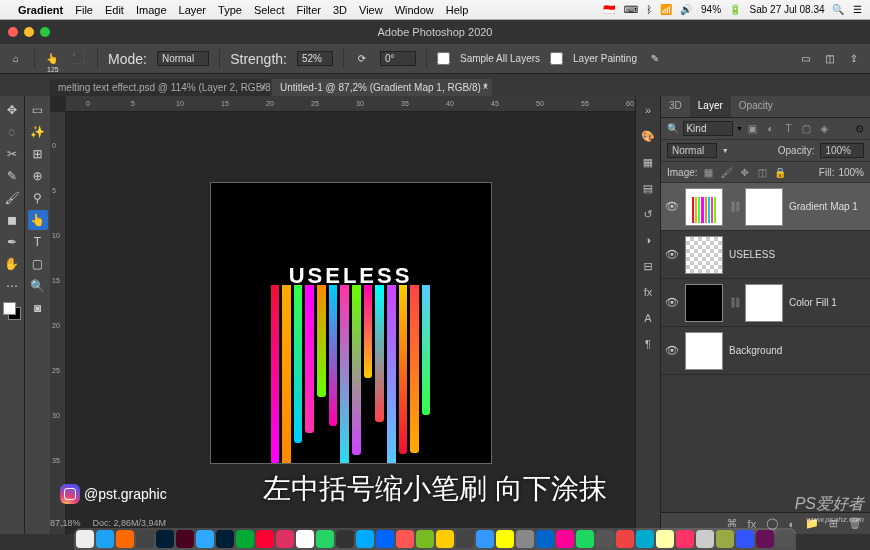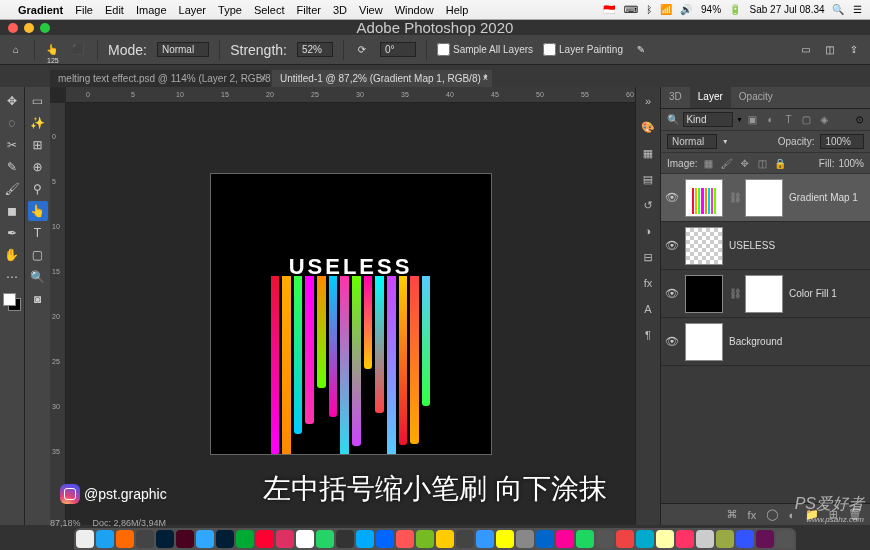--- a/index.html
+++ b/index.html
@@ -3,31 +3,31 @@
 <meta charset="utf-8">
 <style>
 *{margin:0;padding:0;box-sizing:border-box;font-family:-apple-system,BlinkMacSystemFont,"Helvetica Neue",Arial,sans-serif;user-select:none}
 body{background:#323232;width:870px;height:550px;overflow:hidden;position:relative}
 .menubar{height:20px;background:linear-gradient(#f6f6f6,#ececec);display:flex;align-items:center;padding:0 8px;font-size:11px;color:#000;border-bottom:1px solid #aaa}
 .menubar .apple{margin-right:10px;font-size:12px}
 .menubar .app-name{font-weight:600;margin-right:12px}
 .menubar .menu-item{margin-right:12px;cursor:default}
 .menubar .tray{margin-left:auto;display:flex;align-items:center;gap:8px;font-size:10px}
 .menubar .tray span{display:inline-flex;align-items:center}
-.titlebar{height:15px;background:#323232;display:flex;align-items:center;justify-content:center;color:#ccc;font-size:15px;position:relative}
+.titlebar{height:24px;background:#323232;display:flex;align-items:center;justify-content:center;color:#ccc;font-size:11px;position:relative}
 .traffic{position:absolute;left:8px;display:flex;gap:6px}
 .traffic span{width:10px;height:10px;border-radius:50%}
 .tl-close{background:#ff5f57}.tl-min{background:#febc2e}.tl-max{background:#28c840}
 .options{height:30px;background:#454545;display:flex;align-items:center;padding:0 8px;gap:10px;font-size:10px;color:#ddd;border-bottom:1px solid #222}
 .opt-ico{width:16px;height:16px;display:inline-flex;align-items:center;justify-content:center}
 .opt-sep{width:1px;height:20px;background:#333}
 .opt-label{font-size:14px}
 .opt-select{background:#3a3a3a;border:1px solid #222;color:#ddd;padding:1px 14px 1px 4px;font-size:10px;position:relative}
 .opt-num{background:#3a3a3a;border:1px solid #222;color:#ddd;padding:1px 4px;font-size:10px;width:36px;display:inline-block;text-align:left}
-.opt-check{display:flex;align-items:center;gap:3px}
+.opt-check{display:flex;align-items:center;gap:10px}
 .opt-right{margin-left:auto;display:flex;gap:8px}
 .tabs{height:22px;background:#383838;display:flex;align-items:end;padding-left:50px;gap:2px;font-size:10px}
 .tab{background:#2e2e2e;color:#aaa;padding:3px 18px 3px 8px;position:relative;max-width:220px;white-space:nowrap;overflow:hidden}
 .tab.active{background:#454545;color:#ddd}
 .tab .tab-x{position:absolute;right:4px;top:3px;font-size:9px}
 .workspace{display:flex;height:438px;background:#282828}
 .tool-col{width:25px;background:#454545;display:flex;flex-direction:column;align-items:center;padding-top:4px;gap:2px}
 .tool-col.left1{border-right:1px solid #222}
 .tool{width:20px;height:20px;display:flex;align-items:center;justify-content:center;color:#ccc;font-size:12px}
 .tool.active{background:#2a6fce;border-radius:2px}

